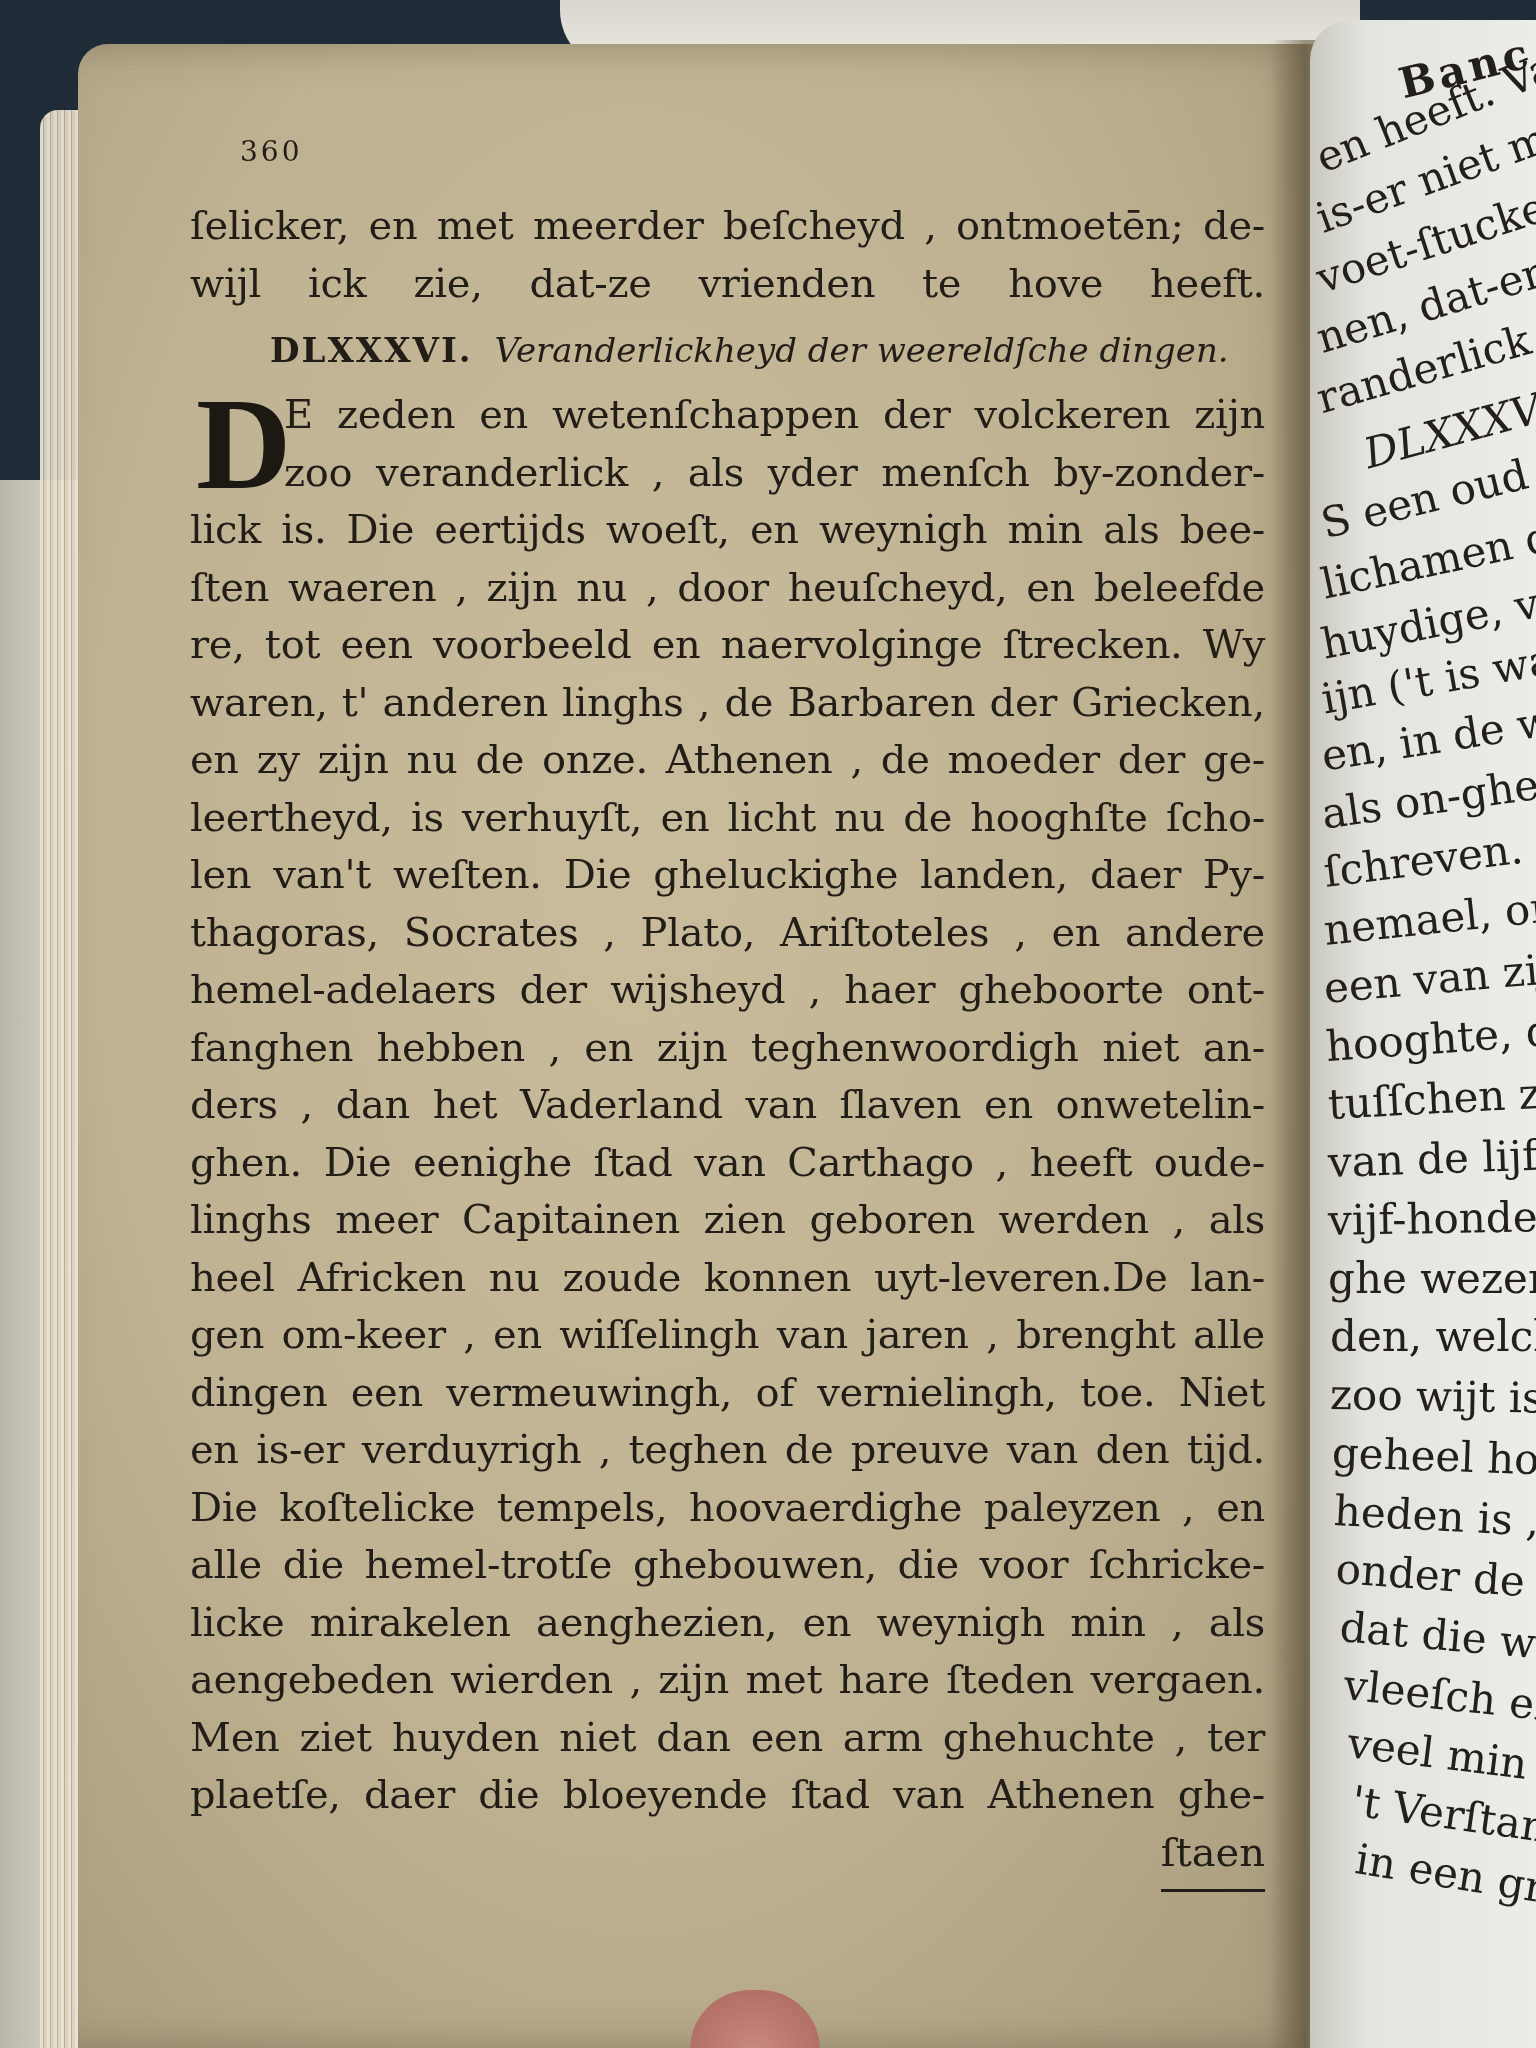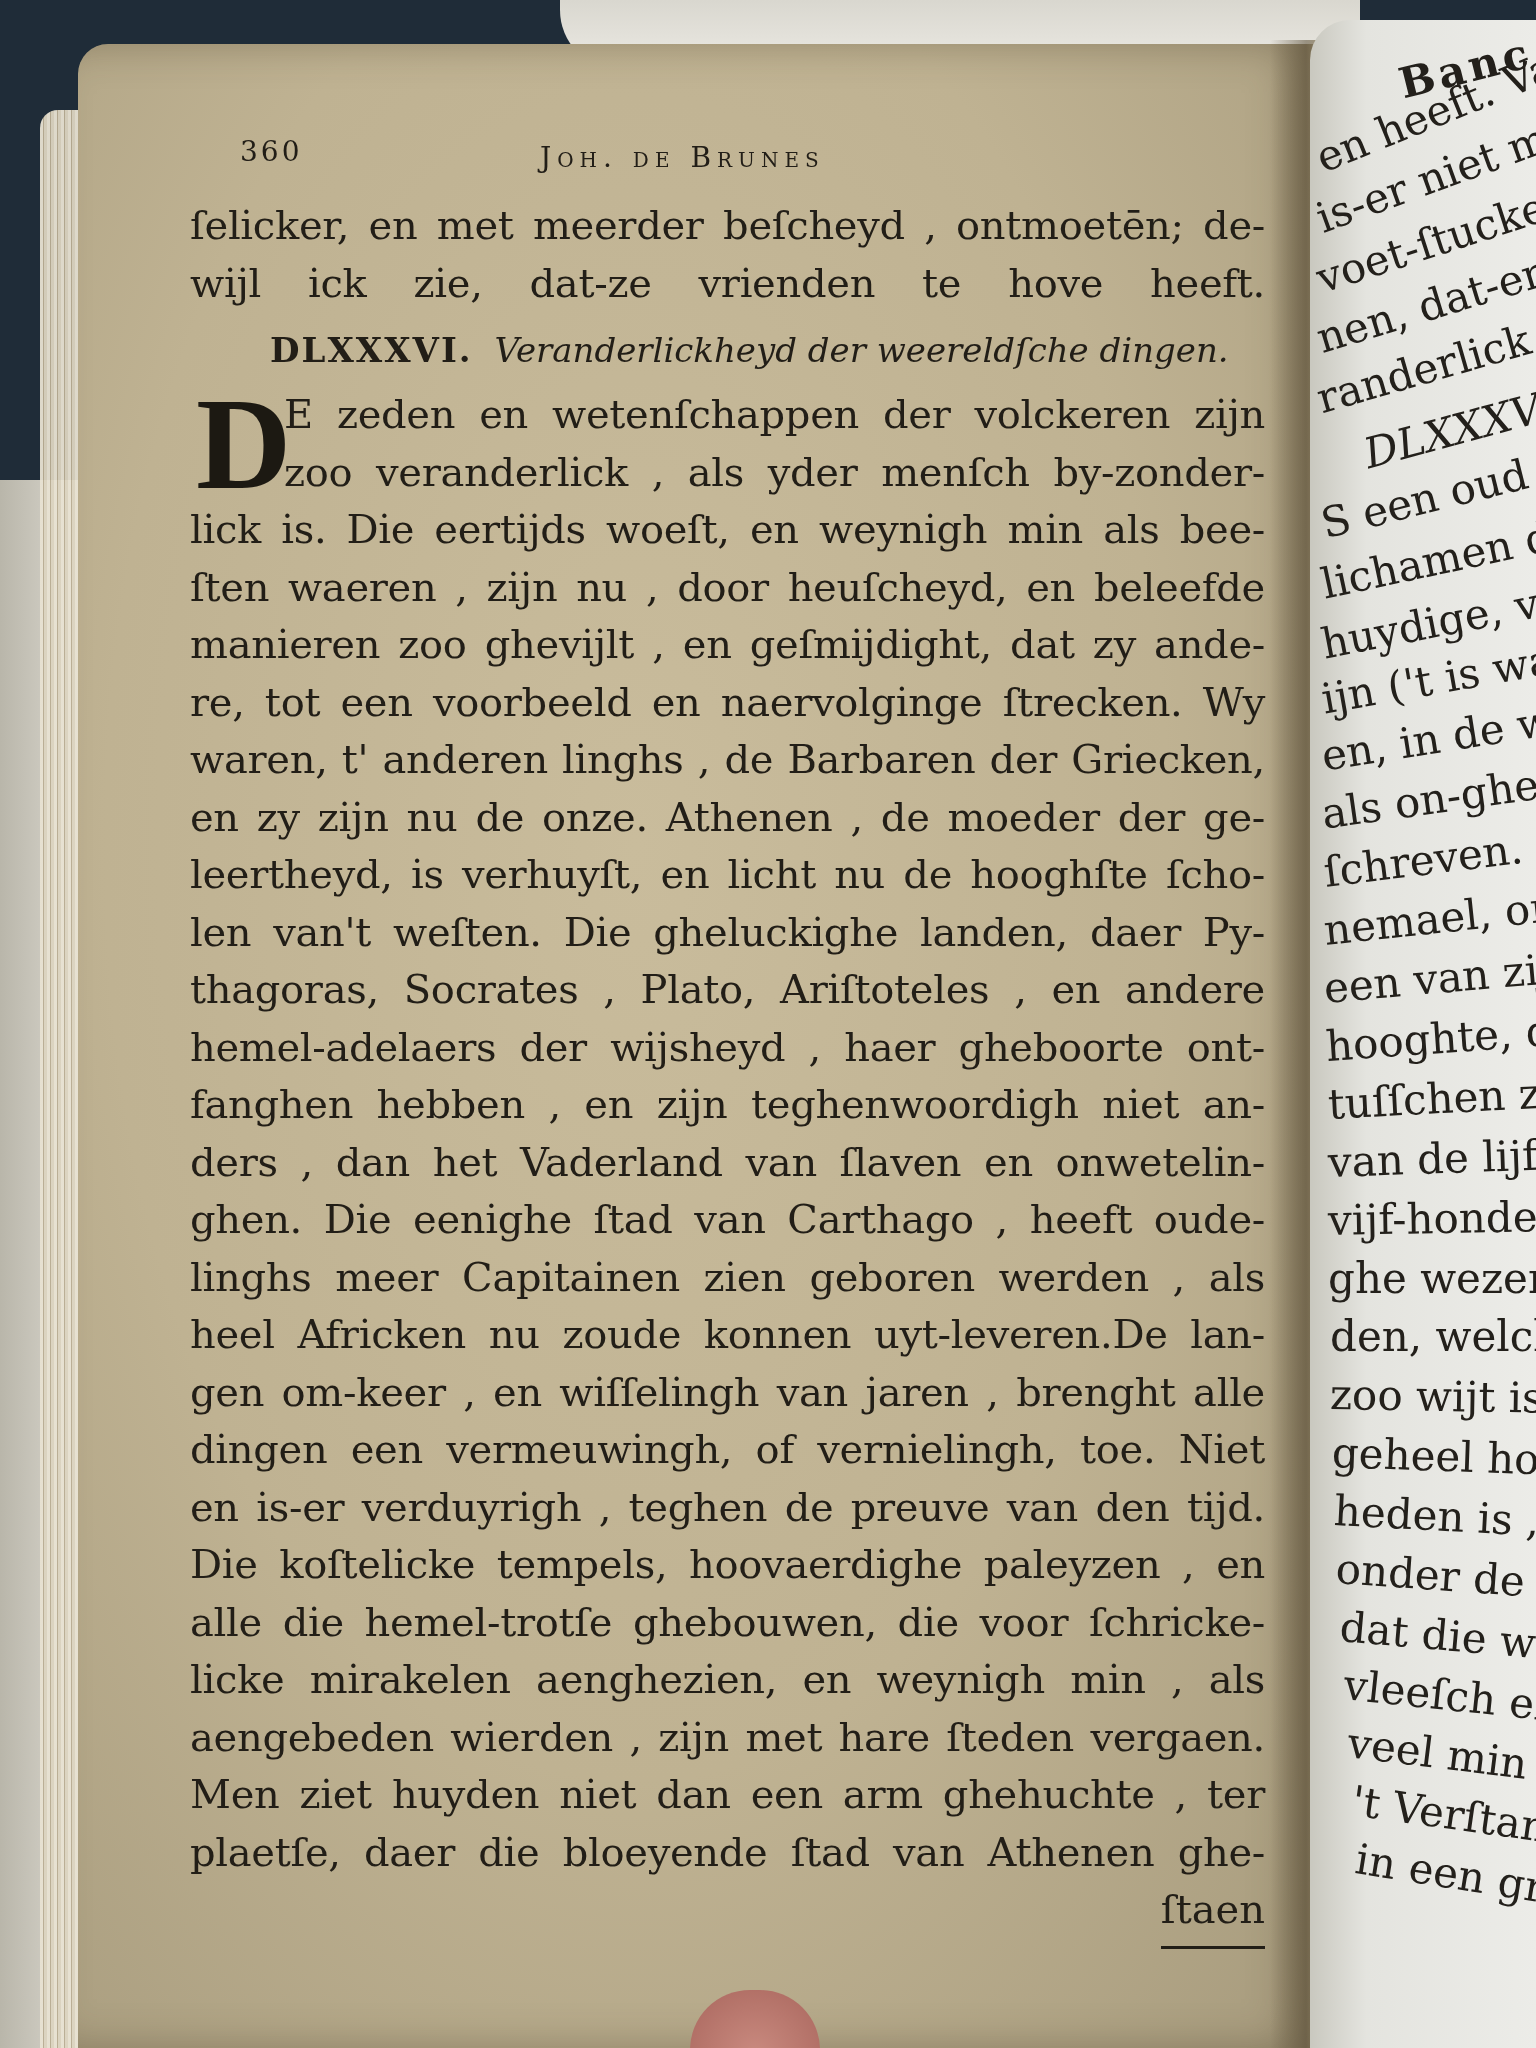--- a/index.html
+++ b/index.html
@@ -124,38 +124,36 @@
   <div class="rp-line" style="top:1582px;left:30px;transform:rotate(5deg);">dat die wat</div>
   <div class="rp-line" style="top:1640px;left:34px;transform:rotate(6deg);">vleeſch en l</div>
   <div class="rp-line" style="top:1698px;left:38px;transform:rotate(7deg);">veel min l</div>
   <div class="rp-line" style="top:1756px;left:42px;transform:rotate(8deg);">'t Verſtan</div>
   <div class="rp-line" style="top:1814px;left:46px;transform:rotate(9deg);">in een gro</div>
 </div>
 
 <div class="text-col">
   <div class="running-head">
     <span class="page-number">360</span>
-    <span class="running-title">Joh. de Brunes</span>
   </div>
 
   <div class="line">ſelicker, en met meerder beſcheyd , ontmoetēn; de-</div>
   <div class="line">wijl ick zie, dat-ze vrienden te hove heeft.</div>
 
   <div class="heading">
     <span class="numeral">DLXXXVI.</span>
     <span>Veranderlickheyd der weereldſche dingen.</span>
   </div>
 
   <div class="drop-wrap">
     <span class="drop-cap">D</span>
     <div class="line after-drop">E zeden en wetenſchappen der volckeren zijn</div>
     <div class="line after-drop">zoo veranderlick , als yder menſch by-zonder-</div>
     <div class="line">lick is.  Die eertijds woeſt, en weynigh min als bee-</div>
     <div class="line">ſten waeren ,  zijn nu , door heuſcheyd, en beleefde</div>
-    <div class="line">manieren zoo ghevijlt , en geſmijdight, dat zy ande-</div>
     <div class="line">re, tot een voorbeeld en naervolginge ſtrecken. Wy</div>
     <div class="line">waren, t' anderen linghs ,  de Barbaren der Griecken,</div>
     <div class="line">en zy zijn nu de onze.  Athenen , de moeder der ge-</div>
     <div class="line">leertheyd, is verhuyſt, en licht nu de hooghſte ſcho-</div>
     <div class="line">len van't weſten. Die gheluckighe landen, daer Py-</div>
     <div class="line">thagoras, Socrates , Plato, Ariſtoteles , en andere</div>
     <div class="line">hemel-adelaers der wijsheyd , haer gheboorte ont-</div>
     <div class="line">fanghen hebben , en zijn teghenwoordigh niet an-</div>
     <div class="line">ders ,  dan het Vaderland van ſlaven en onwetelin-</div>
     <div class="line">ghen.  Die eenighe ſtad van Carthago , heeft oude-</div>

